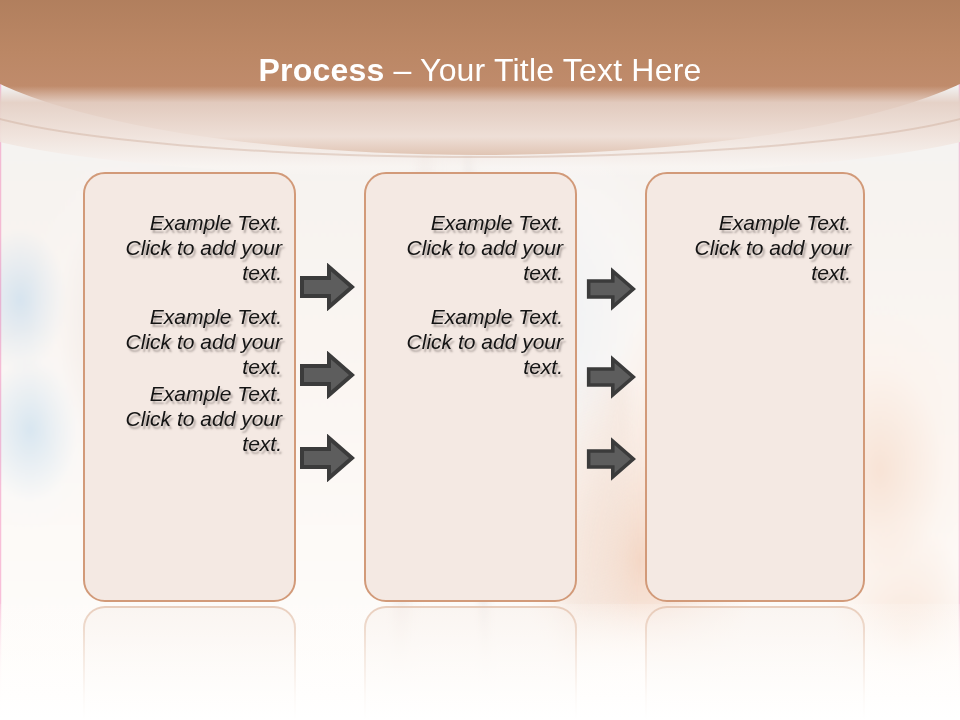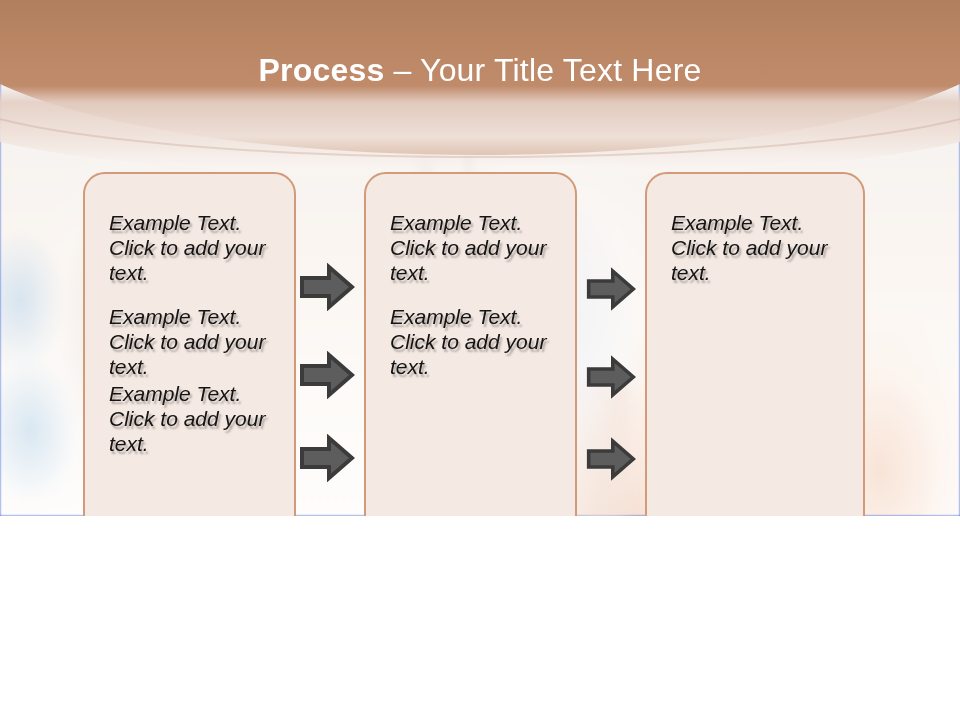--- a/index.html
+++ b/index.html
@@ -10,23 +10,23 @@
   body {
     width: 960px;
     height: 720px;
     overflow: hidden;
     font-family: "Liberation Sans", sans-serif;
   }
 
   #slide {
     position: relative;
     width: 960px;
-    height: 516px;
+    height: 720px;
     overflow: hidden;
-    background: #1d4ed8;
+    background: #ec4899;
   }
 
   
   .bg-photo {
     position: absolute;
     inset: 0;
     background:
       radial-gradient(ellipse 150px 230px at 640px 560px, rgba(244,214,196,0.95) 0%, rgba(248,230,219,0.55) 48%, rgba(255,252,250,0) 78%),
       radial-gradient(ellipse 120px 170px at 700px 420px, rgba(245,216,198,0.85) 0%, rgba(250,234,224,0.45) 50%, rgba(255,252,250,0) 80%),
       radial-gradient(ellipse 130px 210px at 880px 470px, rgba(247,222,206,0.8) 0%, rgba(252,240,232,0.4) 50%, rgba(255,253,251,0) 80%),
@@ -114,21 +114,21 @@
     position: absolute;
     box-sizing: border-box;
     background: #f4e9e3;
     border: 2px solid #d29a79;
     border-radius: 22px;
   }
   .box-text {
     position: absolute;
     left: 12px;
     right: 12px;
-    text-align: left;
+    text-align: right;
     font-style: italic;
     font-size: 21px;
     line-height: 25px;
     color: #141414;
     text-shadow: 2px 3px 2px rgba(120,110,105,0.55);
     margin-left: 12px;
   }
 
   #box-1 { left: 83px;  top: 172px; width: 213px; height: 430px; }
   #box-2 { left: 364px; top: 172px; width: 213px; height: 430px; }

